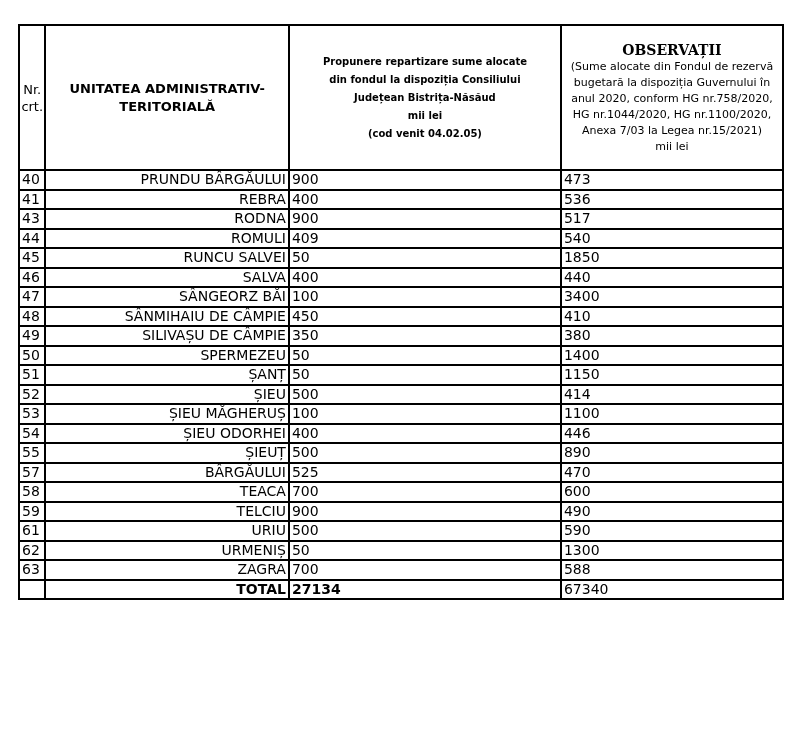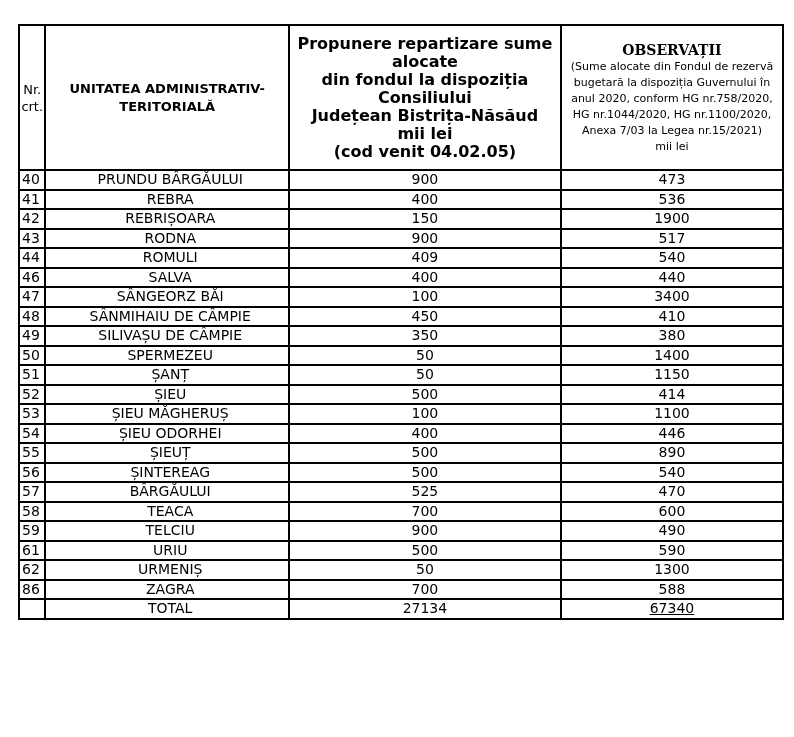--- a/index.html
+++ b/index.html
@@ -13,29 +13,29 @@
     border: 2px solid #000; padding: 0 2px; overflow: hidden; white-space: nowrap;
   }
   .tbl th { font-weight: bold; vertical-align: middle; text-align: center; white-space: normal; }
   .col-nr { width: 26px; }
   .col-name { width: 239px; }
   .col-prop { width: 267px; }
   .col-obs { width: 218px; }
   .hdr-row { height: 145px; }
   th.h-nr { font-weight: normal; font-size: 13px; line-height: 17px; padding: 0 1px; }
   th.h-name { font-size: 13px; line-height: 18px; }
-  th.h-prop { font-size: 16px; line-height: 18px; padding: 0 2px; margin-left: 20px; }
+  th.h-prop { font-size: 10px; line-height: 18px; padding: 0 2px; margin-left: 20px; }
   th.h-obs { font-weight: normal; font-size: 11px; line-height: 16px; padding: 0 3px; }
   th.h-obs .obs-title { font-weight: bold; font-size: 14px; line-height: 18px; display: block; font-family: "DejaVu Serif", serif; }
   .tbl td { height: 17.5px; font-size: 14px; line-height: 17px; }
   td.nr { text-align: right; padding-right: 10px; }
-  td.name { text-align: center; padding-left: 8px; }
-  td.num { text-align: center; padding-right: 2px; }
-  tr.total td { font-weight: normal; }
-  tr.total td.obs-total { font-weight: normal; text-decoration: underline; }
+  td.name { text-align: right; padding-left: 8px; }
+  td.num { text-align: left; padding-right: 2px; }
+  tr.total td { font-weight: bold; }
+  tr.total td.obs-total { font-weight: normal; }
 </style>
 </head>
 <body>
 
 <table class="tbl">
   <colgroup>
     <col class="col-nr">
       <col class="col-name">
       <col class="col-prop">
       <col class="col-obs">
@@ -69,38 +69,38 @@
         <td class="num">900</td>
         <td class="num">473</td>
       </tr>
     <tr>
         <td class="nr">41</td>
         <td class="name">REBRA</td>
         <td class="num">400</td>
         <td class="num">536</td>
       </tr>
     <tr>
-        <td class="nr">42</td>
-        <td class="name">REBRIȘOARA</td>
-        <td class="num">150</td>
-        <td class="num">1900</td>
-      </tr>
-    <tr>
         <td class="nr">43</td>
         <td class="name">RODNA</td>
         <td class="num">900</td>
         <td class="num">517</td>
       </tr>
     <tr>
         <td class="nr">44</td>
         <td class="name">ROMULI</td>
         <td class="num">409</td>
         <td class="num">540</td>
       </tr>
     <tr>
+        <td class="nr">45</td>
+        <td class="name">RUNCU SALVEI</td>
+        <td class="num">50</td>
+        <td class="num">1850</td>
+      </tr>
+    <tr>
         <td class="nr">46</td>
         <td class="name">SALVA</td>
         <td class="num">400</td>
         <td class="num">440</td>
       </tr>
     <tr>
         <td class="nr">47</td>
         <td class="name">SÂNGEORZ BĂI</td>
         <td class="num">100</td>
         <td class="num">3400</td>
@@ -147,26 +147,20 @@
         <td class="num">400</td>
         <td class="num">446</td>
       </tr>
     <tr>
         <td class="nr">55</td>
         <td class="name">ȘIEUȚ</td>
         <td class="num">500</td>
         <td class="num">890</td>
       </tr>
     <tr>
-        <td class="nr">56</td>
-        <td class="name">ȘINTEREAG</td>
-        <td class="num">500</td>
-        <td class="num">540</td>
-      </tr>
-    <tr>
         <td class="nr">57</td>
         <td class="name">BÂRGĂULUI</td>
         <td class="num">525</td>
         <td class="num">470</td>
       </tr>
     <tr>
         <td class="nr">58</td>
         <td class="name">TEACA</td>
         <td class="num">700</td>
         <td class="num">600</td>
@@ -183,21 +177,21 @@
         <td class="num">500</td>
         <td class="num">590</td>
       </tr>
     <tr>
         <td class="nr">62</td>
         <td class="name">URMENIȘ</td>
         <td class="num">50</td>
         <td class="num">1300</td>
       </tr>
     <tr>
-        <td class="nr">86</td>
+        <td class="nr">63</td>
         <td class="name">ZAGRA</td>
         <td class="num">700</td>
         <td class="num">588</td>
       </tr>
     <tr class="total">
       <td class="nr"></td>
       <td class="name">TOTAL</td>
       <td class="num">27134</td>
       <td class="num obs-total">67340</td>
     </tr>

